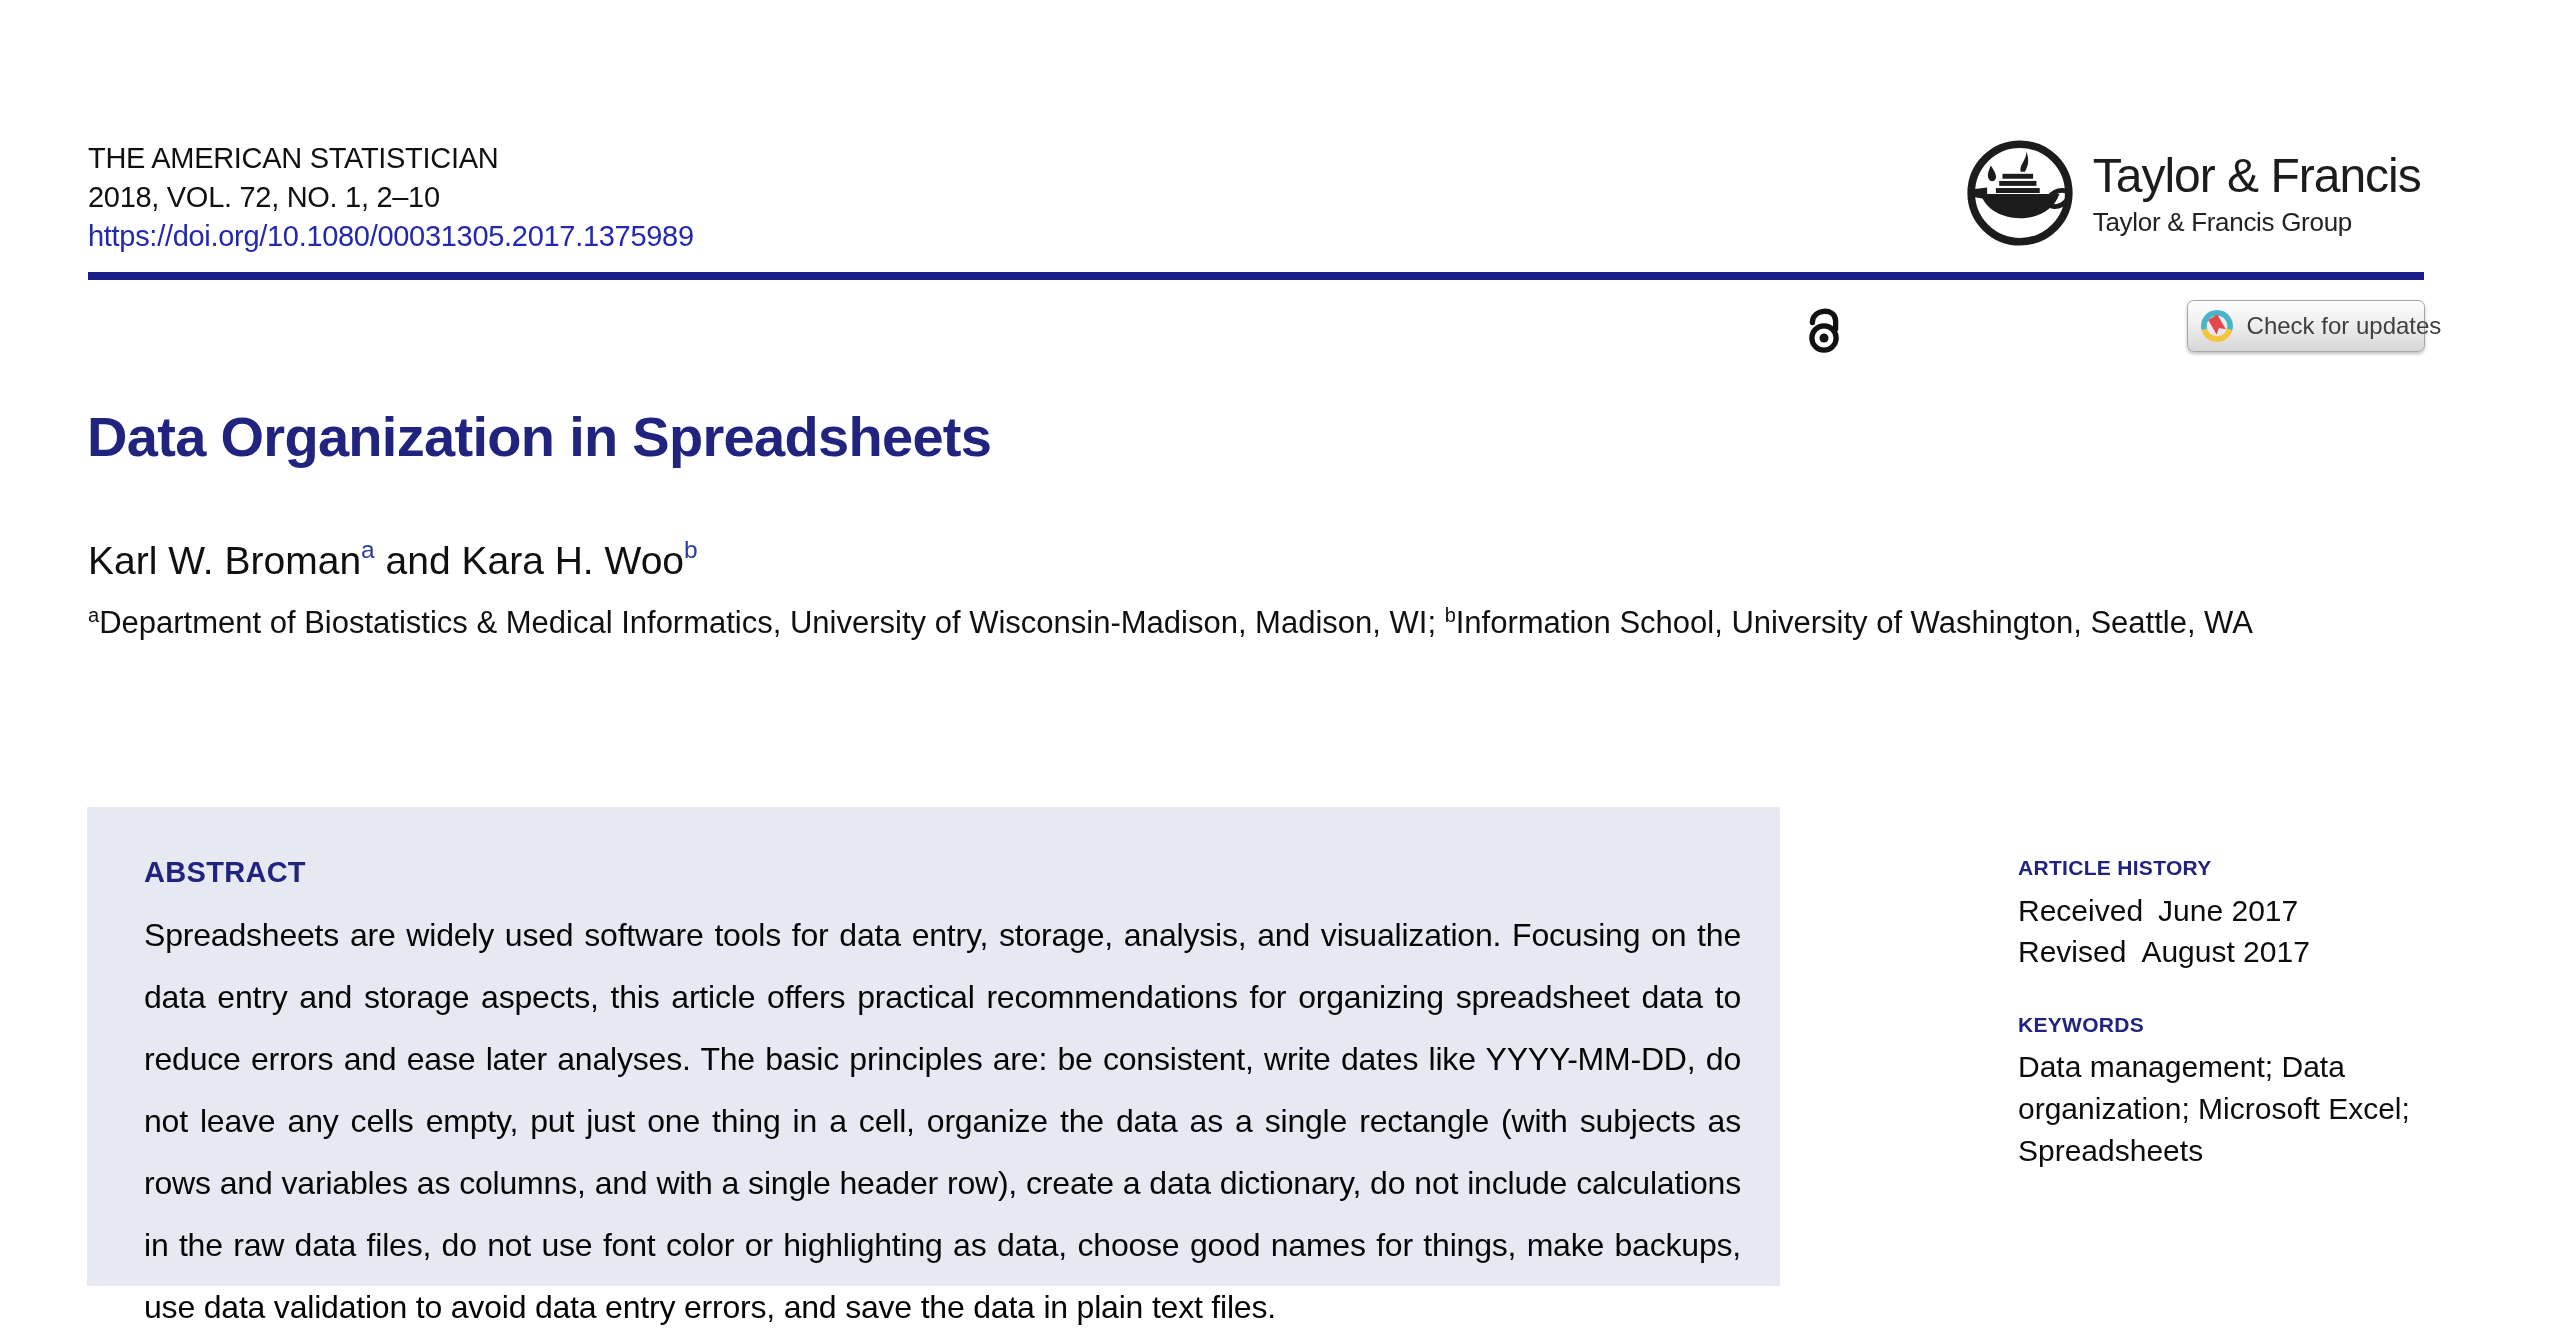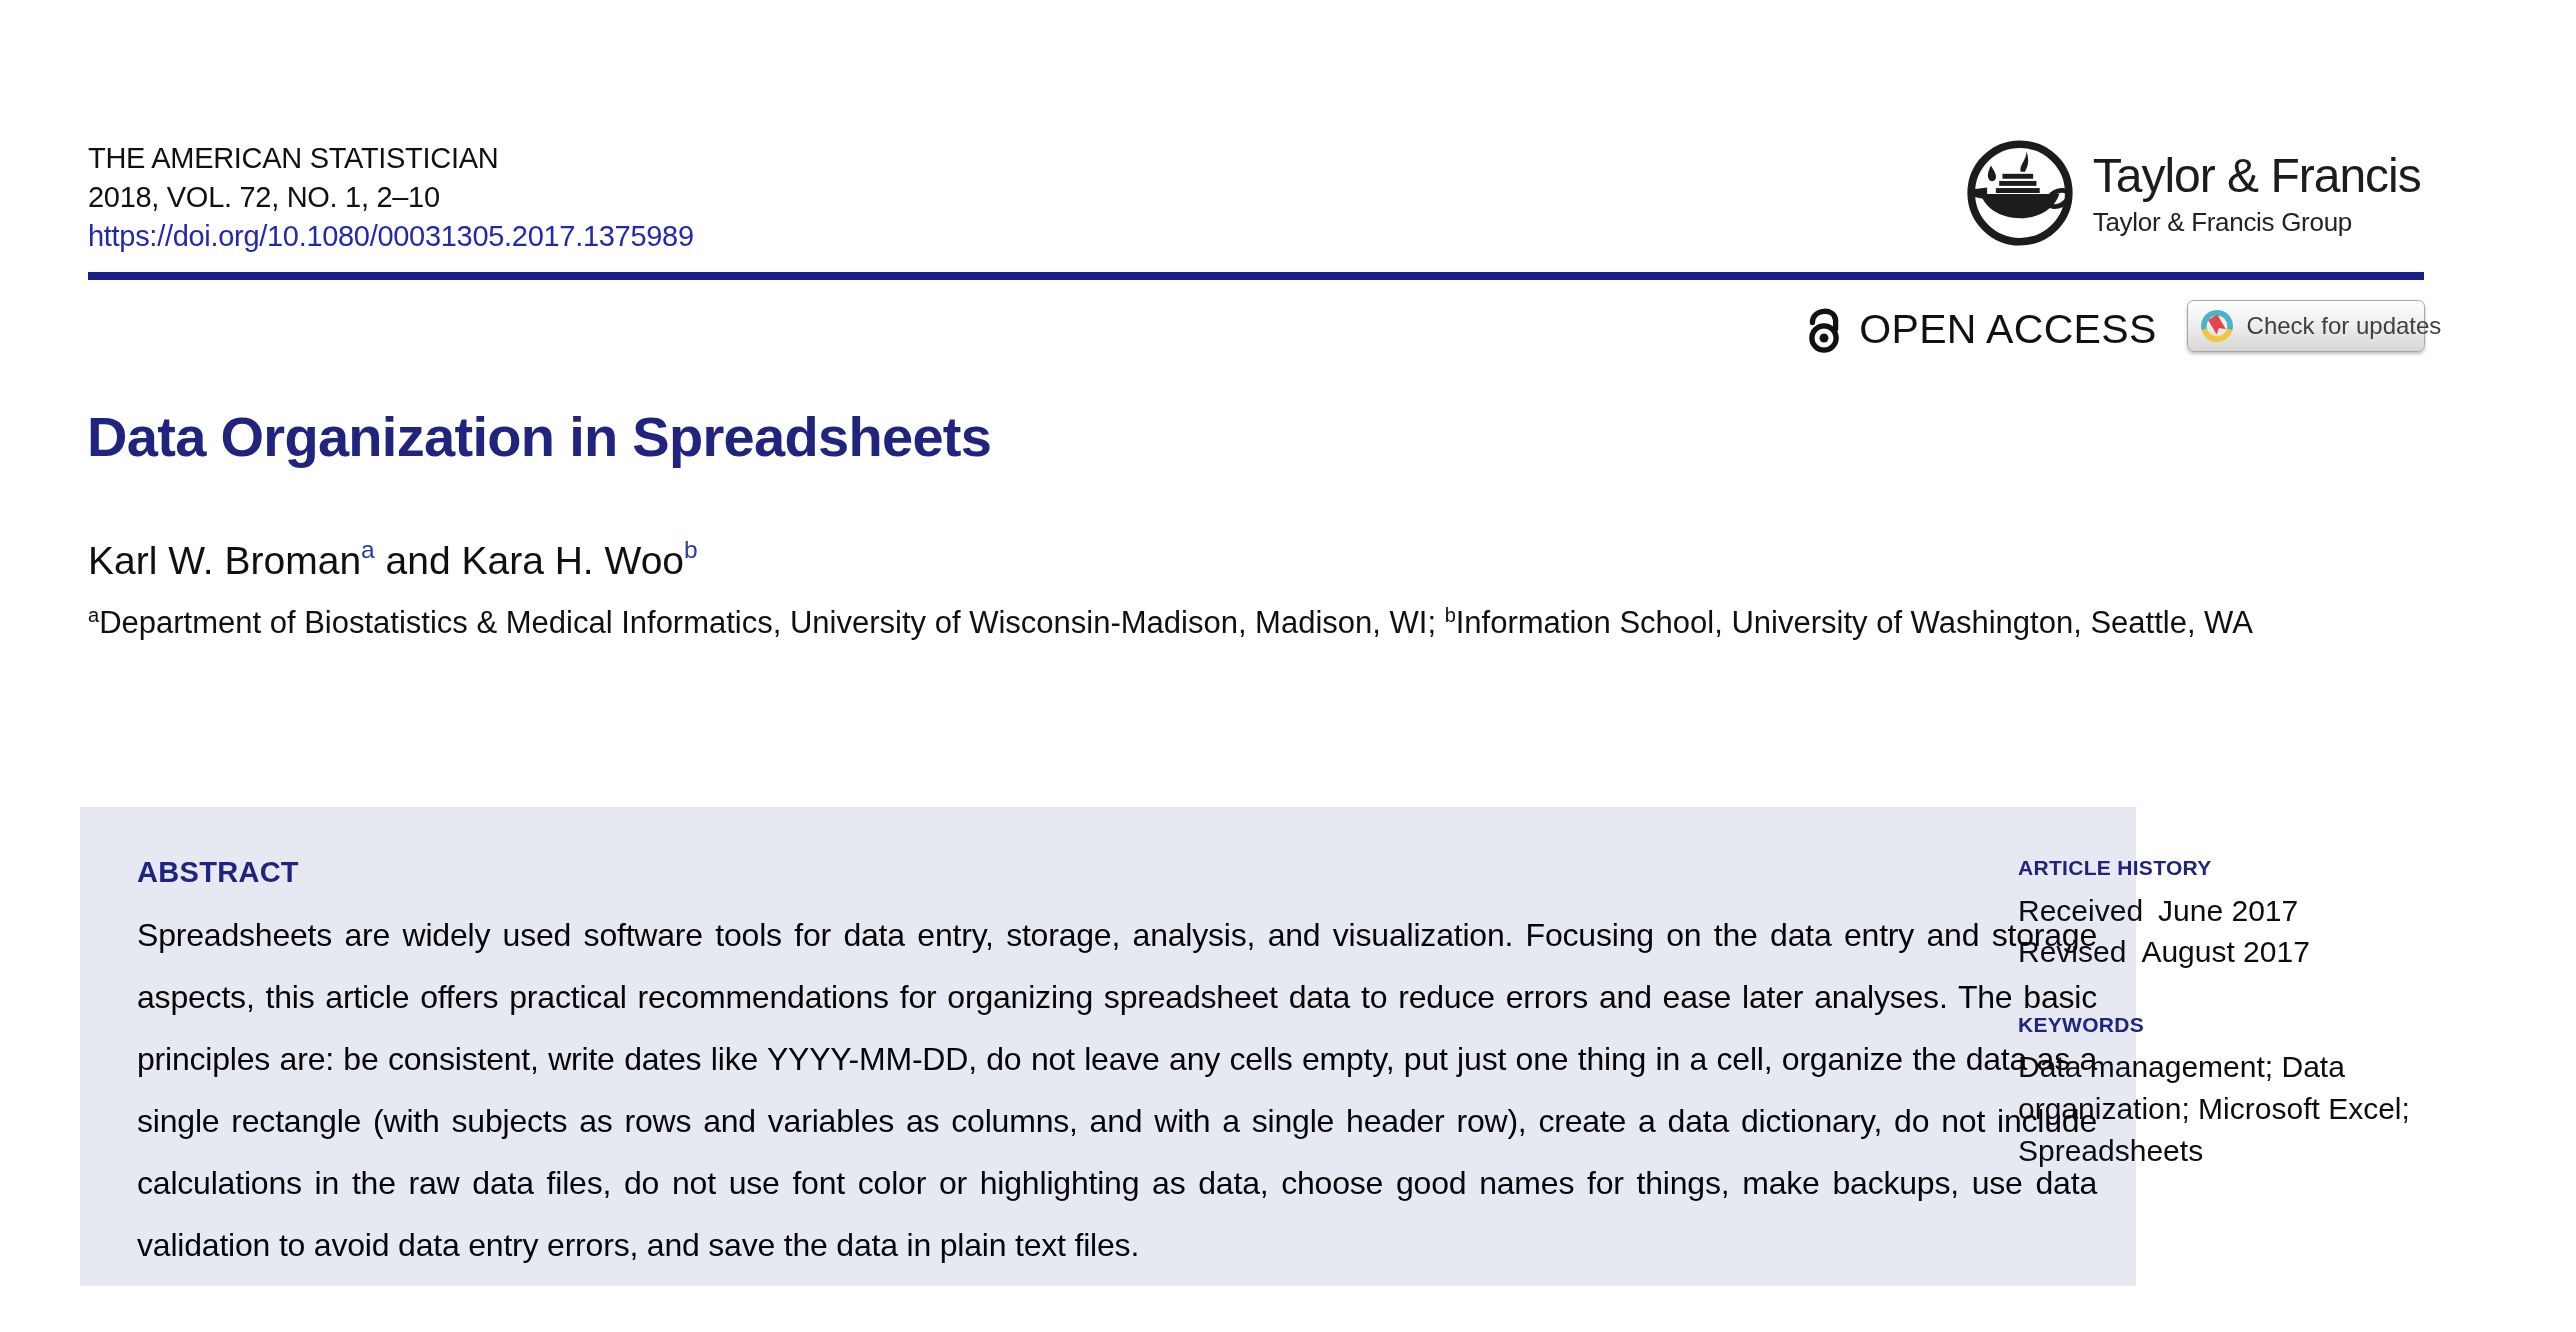--- a/index.html
+++ b/index.html
@@ -133,22 +133,22 @@
   .affiliations sup {
     font-size: 20px;
     color: #101010;
     vertical-align: 11px;
     line-height: 0;
   }
 
   
   .abstract-box {
     position: absolute;
-    left: 80px; top: 807px;
-    width: 2056px; height: 479px;
+    left: 87px; top: 807px;
+    width: 1693px; height: 479px;
     background: #e7e9f2;
     padding: 49px 39px 0 57px;
   }
   .abstract-heading {
     font-size: 29px;
     font-weight: bold;
     letter-spacing: 0.3px;
     color: #21247e;
     margin-bottom: 15px;
   }
@@ -217,21 +217,20 @@
   </div>
 
   <div class="header-rule"></div>
 
   <div class="open-access">
     <svg class="oa-lock" viewBox="0 0 72 92" aria-hidden="true">
       <path d="M14 34 C13 8 57 4 58 30 L58 46" fill="none" stroke="#111111" stroke-width="10" stroke-linecap="round"></path>
       <circle cx="36" cy="63" r="23" fill="none" stroke="#111111" stroke-width="10"></circle>
       <circle cx="36" cy="63" r="8.5" fill="#111111"></circle>
     </svg>
-    <span class="oa-label">OPEN ACCESS</span>
   </div>
 
   <button class="check-btn">
     <svg class="crossmark" viewBox="0 0 48 48" aria-hidden="true">
       <path d="M6.2 29 A18.5 18.5 0 1 1 41.8 29" fill="none" stroke="#4ab5c9" stroke-width="8"></path>
       <path d="M41.8 29 A18.5 18.5 0 0 1 6.2 29" fill="none" stroke="#f2c53d" stroke-width="8"></path>
       <path d="M16.5 10 H31.5 V34 L24 27.5 L16.5 34 Z" fill="#e2484b" transform="rotate(-30 24 22)"></path>
     </svg>
     <span class="check-label">Check for updates</span>
   </button>

